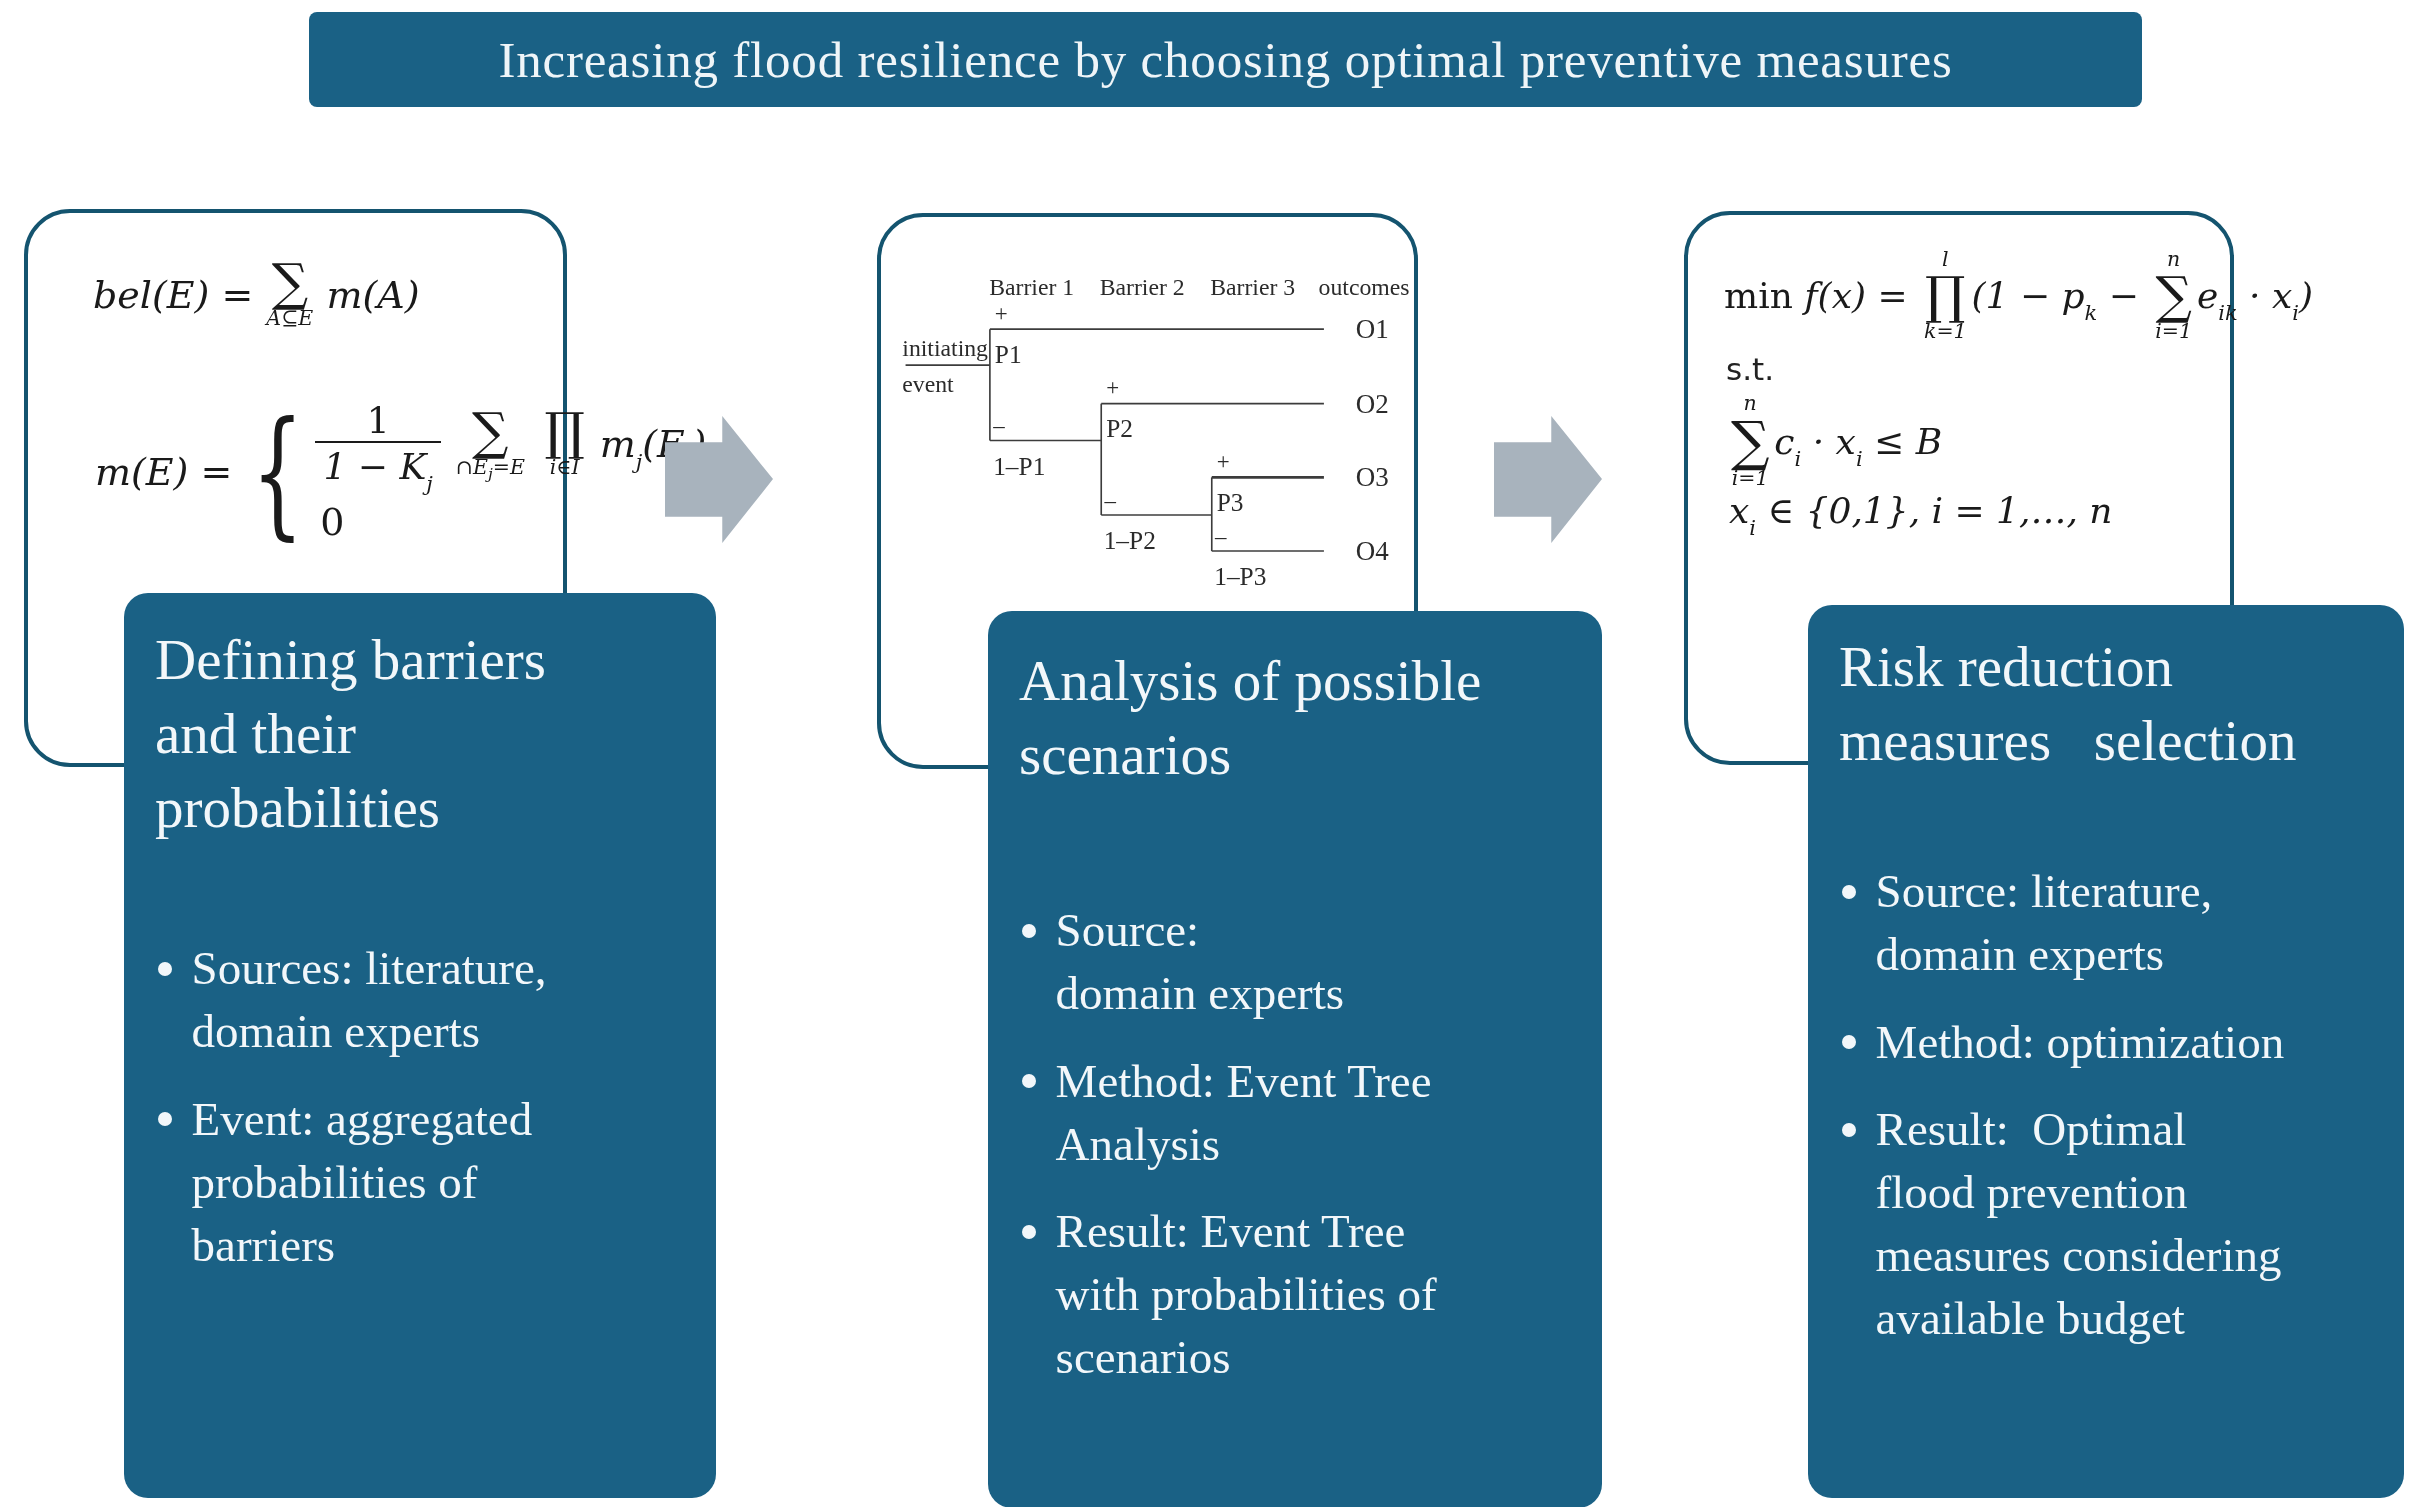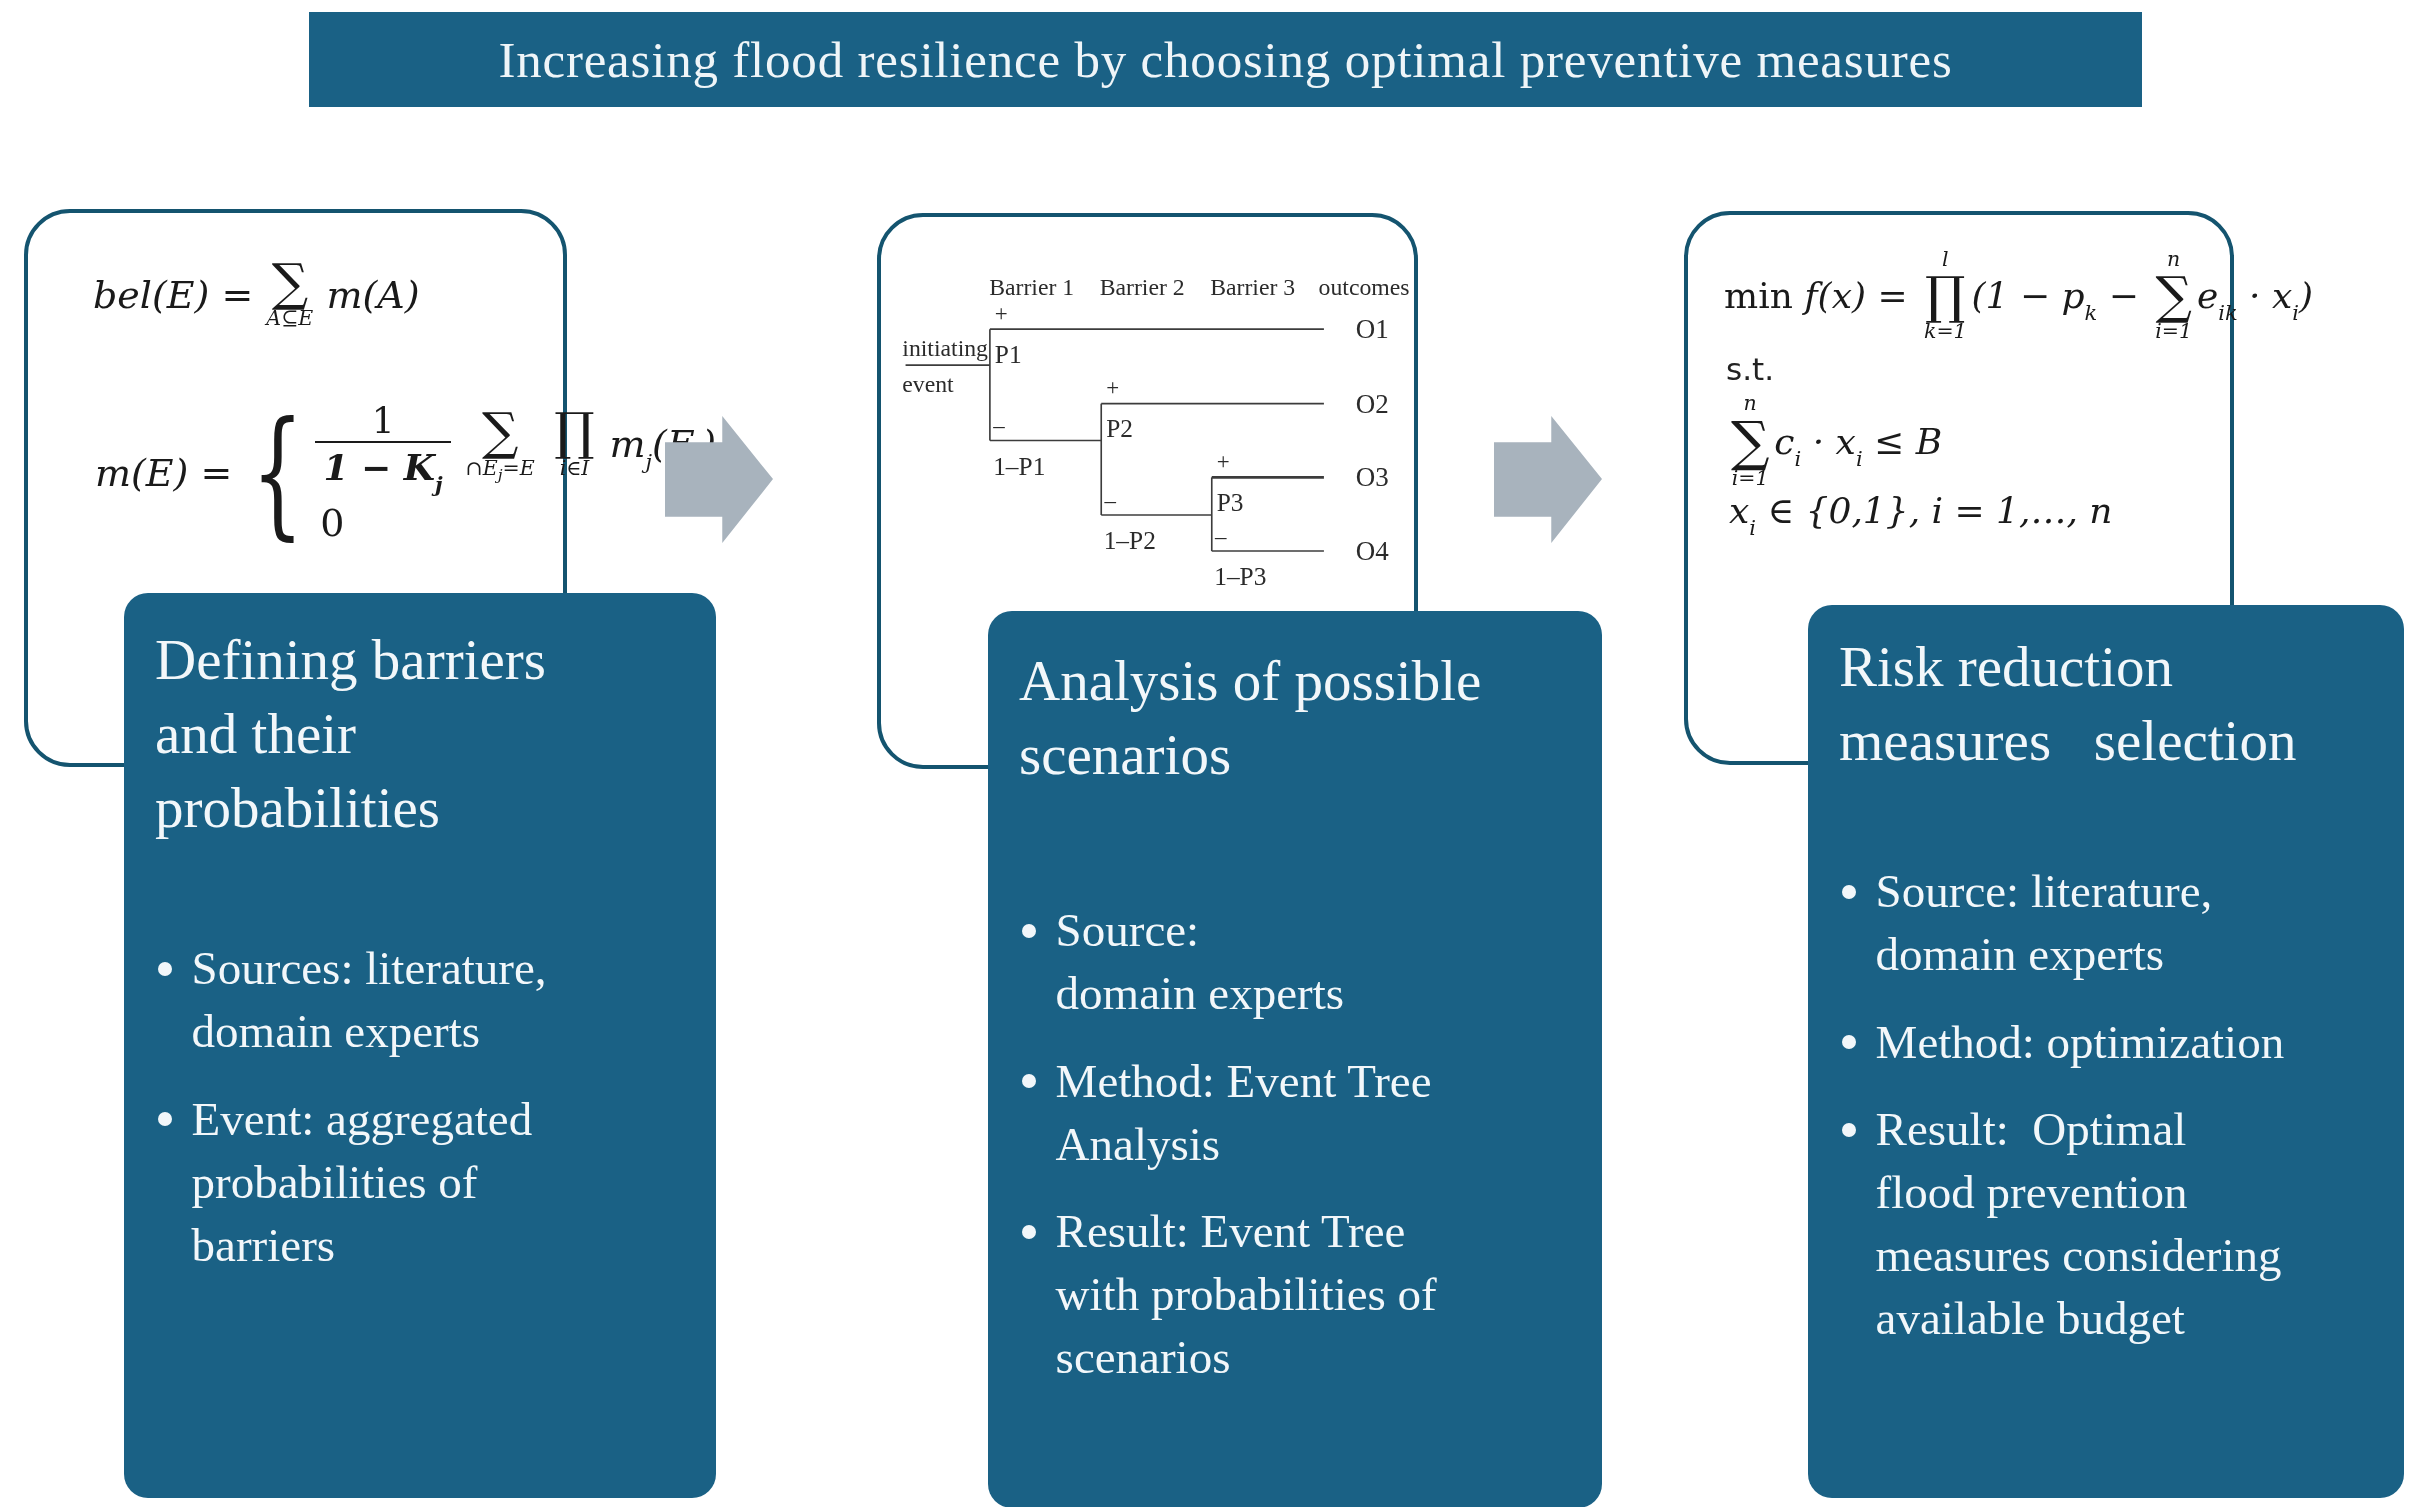--- a/index.html
+++ b/index.html
@@ -1,21 +1,21 @@
 <!DOCTYPE html>
 <html style="font-size:13px"><head>
 <meta charset="utf-8">
 <style>
   html,body{margin:0;padding:0;background:#fff;}
   #stage{position:relative;width:2413px;height:1508px;background:#ffffff;overflow:hidden;
          font-family:"Liberation Serif","DejaVu Serif",serif;color:#1a1a1a;}
 
   
   .titlebar{position:absolute;left:309px;top:12.3px;width:1833px;height:95px;
-            background:#1A6185;display:flex;align-items:center;justify-content:center;}
+            background:#1A6185;display:flex;align-items:center;justify-content:center;border-radius:8px;}
   .titlebar span{color:#EFF5F8;font-size:51px;white-space:pre;letter-spacing:0.8px;}
 
   
   .card{position:absolute;background:#ffffff;border:4.1px solid #14546F;border-radius:46px;z-index:1;}
   .card1{left:24px;top:209px;width:535px;height:550px;}
   .card2{left:877px;top:213px;width:533px;height:548px;}
   .card3{left:1684px;top:211px;width:542px;height:546px;}
 
   
   .panel{position:absolute;background:#1A6185;border-radius:24px;z-index:2;}
@@ -45,21 +45,21 @@
   sub{font-size:21px;font-style:italic;line-height:0;vertical-align:-11.5px;}
   sub.ss{font-size:15.5px;vertical-align:-4.9px;}
   .tg{white-space:pre;}
   .f1{left:65px;top:46px;font-size:38px;gap:8.2px;}
   .f2{left:67px;top:187px;font-size:38px;}
   .brace{display:inline-block;font-size:115px;line-height:1.1;font-weight:200;
          transform:scale(0.72,1.2);margin:0 1.6px 0 8.2px;font-style:normal;}
   .cases{display:flex;flex-direction:column;align-items:flex-start;gap:13px;}
   .caserow{display:flex;align-items:center;gap:9.8px;}
   .frac{display:flex;flex-direction:column;align-items:center;font-size:36px;}
-  .frac .den{border-top:2.5px solid #1a1a1a;padding:3.3px 8.2px 0 8.2px;font-weight:bold;}
+  .frac .den{border-top:2.5px solid #1a1a1a;padding:3.3px 8.2px 0 8.2px;}
   .zero{font-size:38px;margin-left:4.9px;}
   .r1{left:36px;top:33px;font-size:36px;}
   .st{position:absolute;left:38px;top:136px;font-size:31px;
       font-family:"DejaVu Sans","Liberation Sans",sans-serif;color:#222;}
   .r3{left:38px;top:177px;font-size:36px;}
   .r3 .bigop .op{font-size:54px;}
   .r4{left:41px;top:275px;font-size:36px;}
 
   
   .tree{position:absolute;inset:0;}

